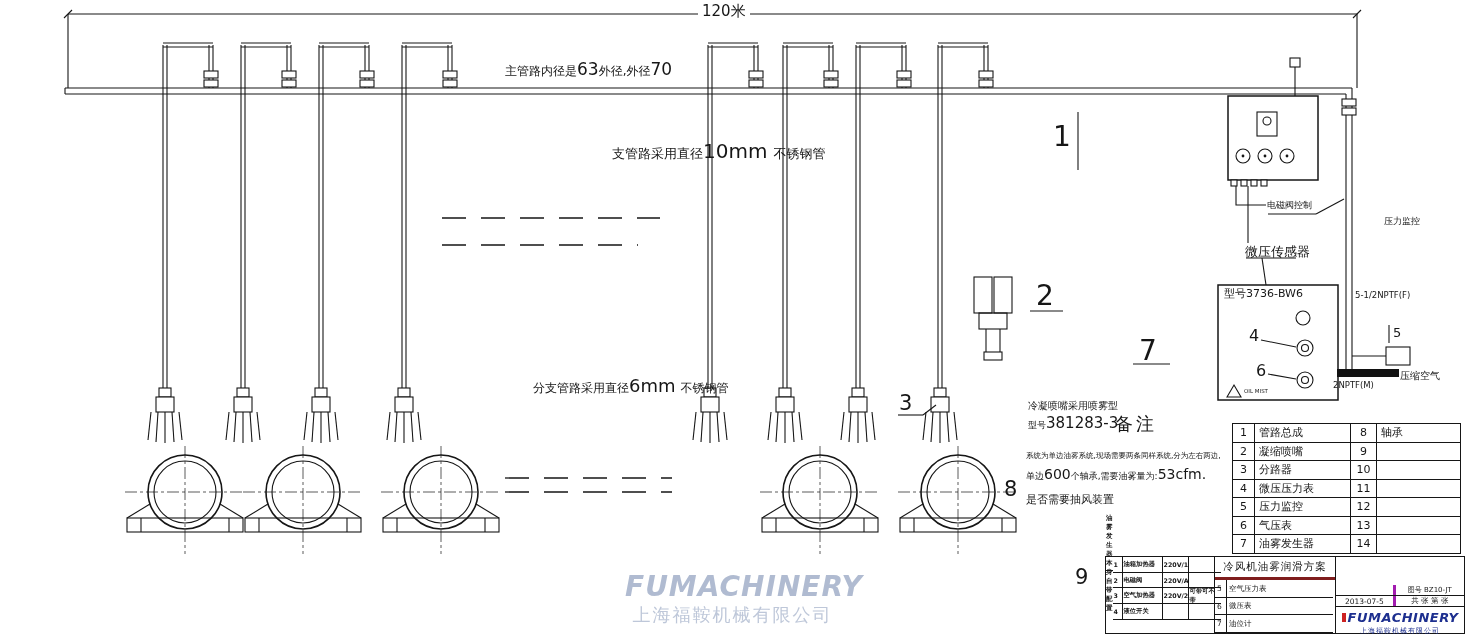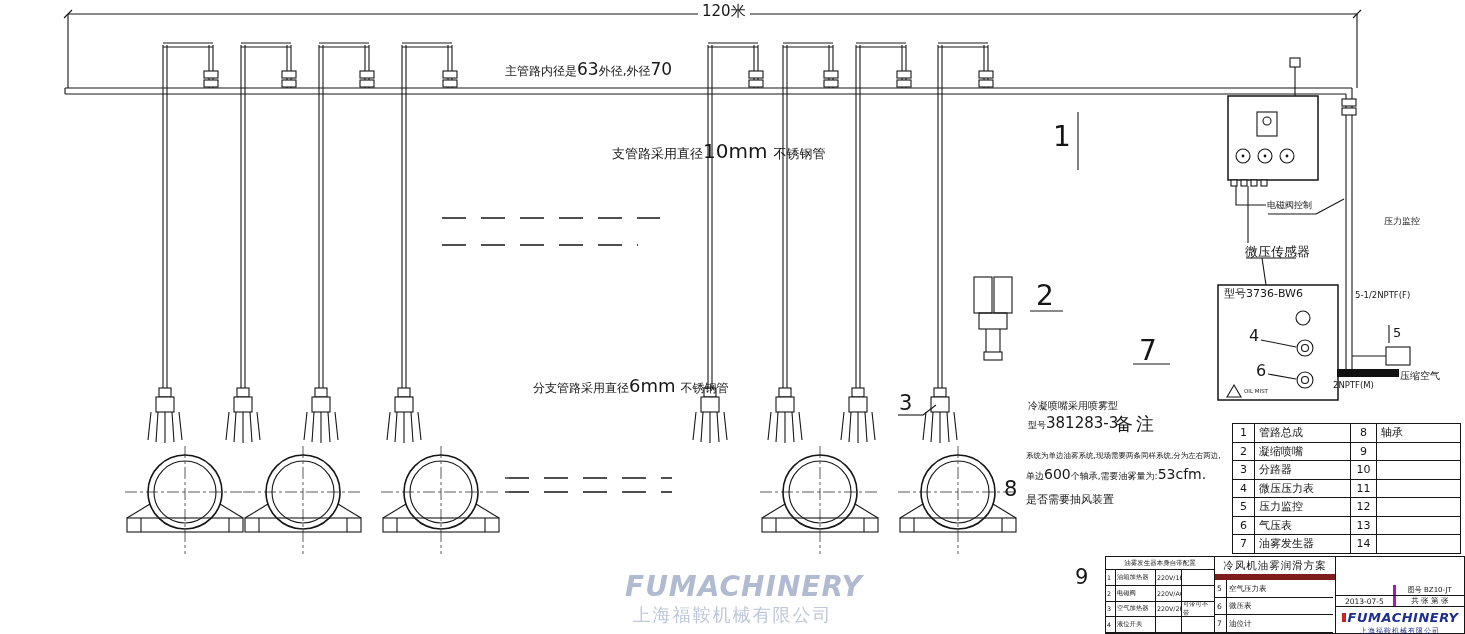--- a/index.html
+++ b/index.html
@@ -15,27 +15,27 @@
   #draw .box{stroke-width:1.5;}
   .t{position:absolute;white-space:nowrap;line-height:1.1;color:#161616;}
   .base{display:inline-block;vertical-align:baseline;}
   
   .ptable{position:absolute;display:grid;grid-template-columns:22px 96px 26px 84px;grid-auto-rows:18.5px;
           border-left:1.5px solid #161616;border-top:1.5px solid #161616;font-size:11px;background:#fff;}
   .pc{border-right:1.5px solid #161616;border-bottom:1.5px solid #161616;display:flex;align-items:center;padding:0 4px;overflow:hidden;}
   .pc.cn{justify-content:center;padding:0;}
   
   .tblock{position:absolute;width:358px;height:76px;border:1.5px solid #161616;background:#fff;display:flex;}
-  .cfg{width:108px;border-right:1px solid #161616;display:flex;flex-direction:column;}
+  .cfg{width:108px;border-right:1px solid #161616;display:flex;font-weight:bold;}
   .cfg-h{height:13px;border-bottom:1px solid #161616;font-size:6.5px;display:flex;align-items:center;justify-content:center;}
   .cfg-g{display:grid;grid-template-columns:10px 40px 26px 32px;grid-auto-rows:15.7px;font-size:6.3px;}
   .cc{border-right:1px solid #161616;border-bottom:1px solid #161616;display:flex;align-items:center;padding:0 1px;overflow:hidden;}
   .cc:nth-child(4n){border-right:none;}
   .mid{width:120px;border-right:1px solid #161616;display:flex;flex-direction:column;}
-  .mid-title{height:23px;border-bottom:6px solid #7f1d1d;font-size:10.5px;display:flex;align-items:center;justify-content:center;letter-spacing:1px;}
+  .mid-title{height:23px;border-bottom:3px solid #7f1d1d;font-size:10.5px;display:flex;align-items:center;justify-content:center;letter-spacing:1px;}
   .mid-g{display:grid;grid-template-columns:12px 106px;grid-auto-rows:17.6px;font-size:7.5px;}
   .mc{border-right:1px solid #161616;border-bottom:1px solid #161616;display:flex;align-items:center;padding:0 2px;}
   .mc:nth-child(2n){border-right:none;}
   .tright{width:128px;display:flex;flex-direction:column;}
   .tr-row{display:flex;border-bottom:1px solid #161616;}
   .tr-c1{width:58px;border-right:3px solid #a21caf;display:flex;align-items:center;justify-content:center;}
   .tr-c2{width:70px;display:flex;align-items:center;justify-content:center;}
   .tr-r1{height:19px;font-size:7px;margin-top:28px;}
   .tr-r2{height:23px;font-size:7.5px;}
   .tr-logo{height:32px;display:flex;flex-direction:column;align-items:center;justify-content:center;}

